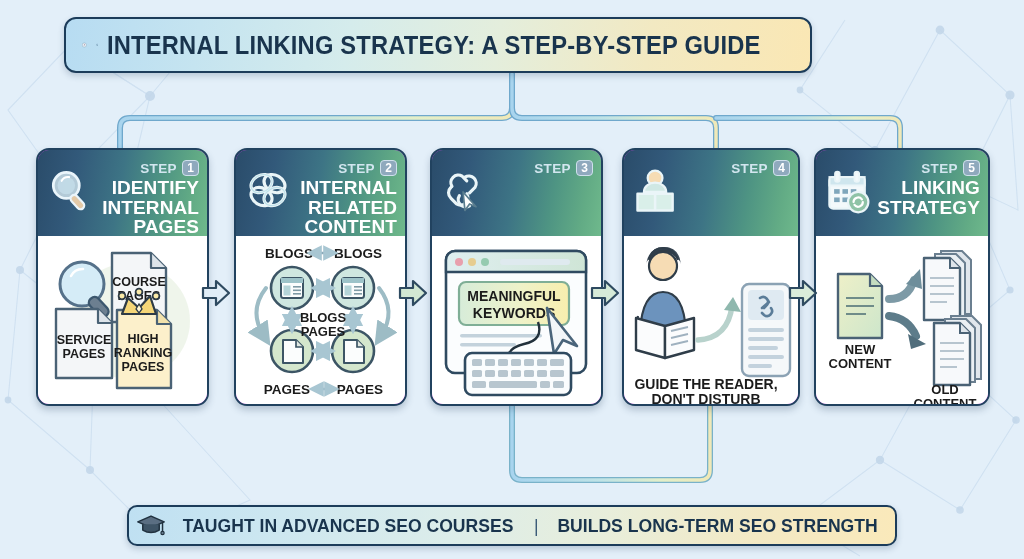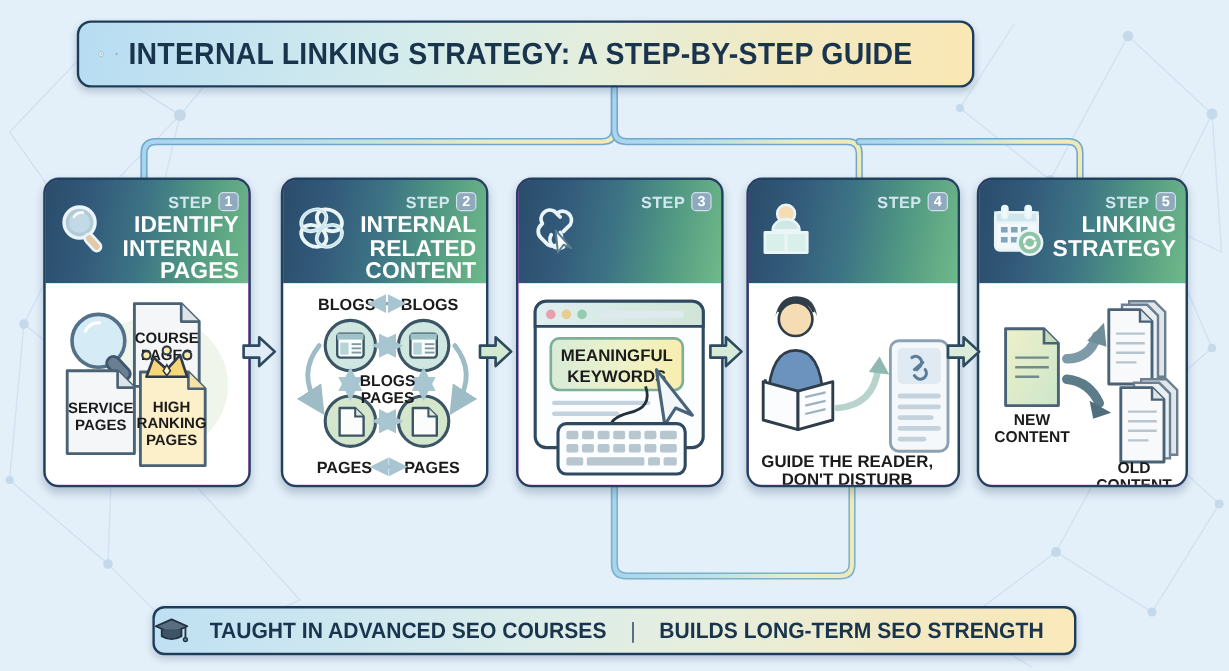--- a/index.html
+++ b/index.html
@@ -69,21 +69,21 @@
 
   
   .conn-arrow { position: absolute; top: 277px; width: 32px; height: 32px; z-index: 6; }
   .a1 { left: 200px; } .a2 { left: 397px; } .a3 { left: 589px; } .a4 { left: 787px; }
 
   
   .footer-bar {
     position: absolute; left: 127px; top: 505px; width: 770px; height: 41px;
     border-radius: 10px; border: 2.5px solid #1c3c5a;
     background: linear-gradient(100deg, #bfe0f2 0%, #cde7f0 20%, #dcedea 42%, #e8eedb 62%, #f3e9c4 82%, #fae9ba 100%);
-    display: flex; align-items: center; gap: 9px;
+    display: flex; align-items: center; justify-content: center; gap: 9px;
     box-shadow: 0 3px 6px rgba(30,60,90,.22);
     z-index: 5;
   }
   .footer-text {
     font-size: 18.5px; font-weight: 700; color: #19344d; white-space: nowrap;
     font-family: "Liberation Sans Narrow", "Liberation Sans", sans-serif;
     transform: scaleX(0.95); transform-origin: center;
   }
   .footer-sep { color: #3c5c78; font-weight: 400; padding: 0 2px; }
 

